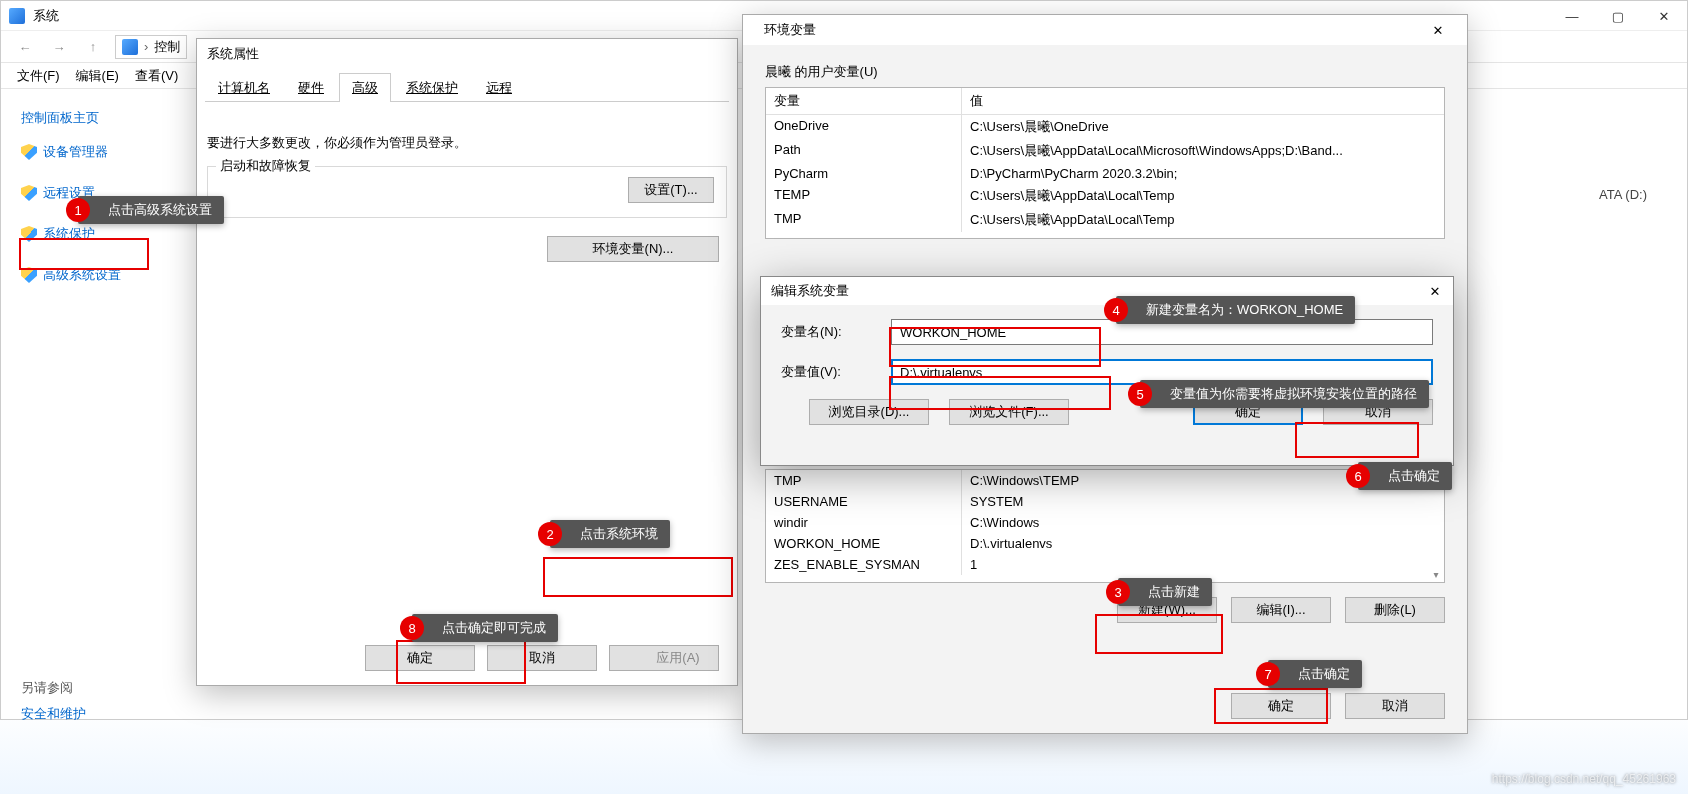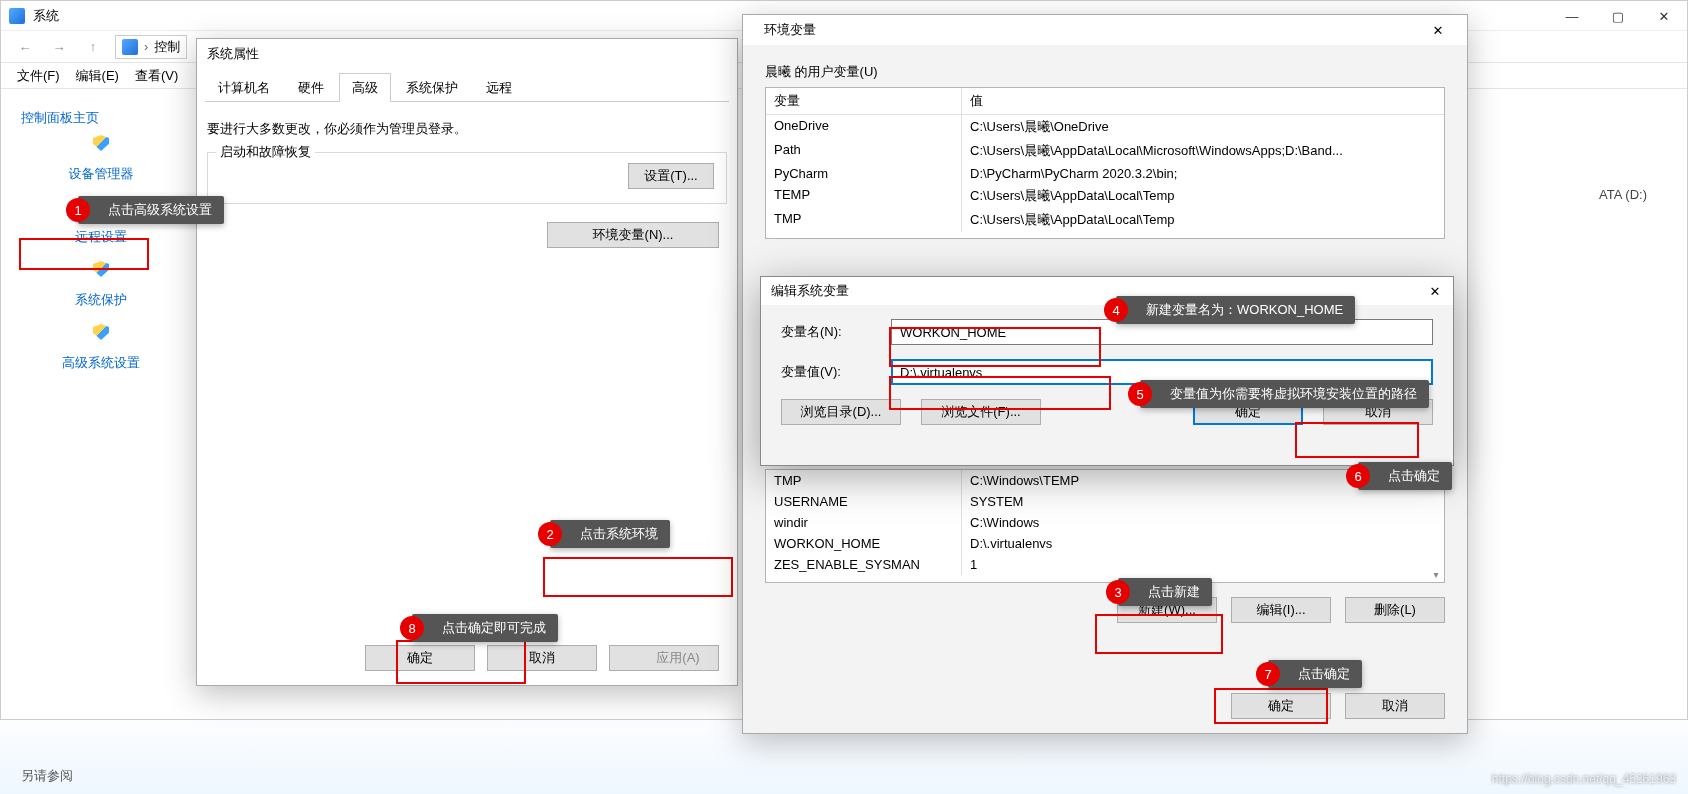--- a/index.html
+++ b/index.html
@@ -11,29 +11,29 @@
 .bg-title-icon { width: 16px; height: 16px; background: linear-gradient(135deg,#56aaff,#1e6fd9); border-radius: 2px; display: inline-block; }
 .bg-win-ctl { position: absolute; right: 0; top: 0; display: flex; }
 .bg-win-btn { width: 46px; height: 30px; display: flex; align-items: center; justify-content: center; color: #333; }
 .bg-addr { height: 32px; display: flex; align-items: center; gap: 10px; padding: 0 12px; border-bottom: 1px solid #e5e5e5; }
 .bg-addr-btn { width: 24px; height: 24px; display: inline-flex; align-items: center; justify-content: center; color: #888; }
 .bg-addr-box { flex: 0 0 auto; display: flex; align-items: center; gap: 6px; padding: 2px 6px; border: 1px solid #ccc; background: #fff; }
 .bg-menu { height: 26px; display: flex; align-items: center; gap: 4px; padding: 0 10px; border-bottom: 1px solid #e5e5e5; }
 .bg-left-pane { position: absolute; left: 0; top: 90px; width: 200px; bottom: 0; padding: 10px 20px; }
 .bg-left-pane a { color: #0066cc; text-decoration: none; display: block; margin: 8px 0; }
 .bg-left-head { margin-bottom: 10px; }
-.bg-left-item { display: flex; align-items: center; gap: 6px; margin: 7px 0; flex-direction: column; }
+.bg-left-item { display: flex; align-items: center; gap: 6px; margin: 7px 0; }
 .shield { width: 16px; height: 16px; display: inline-block; position: relative; }
 .shield::before { content: ""; position: absolute; inset: 0; clip-path: polygon(50% 0,100% 18%,100% 55%,50% 100%,0 55%,0 18%); background: linear-gradient(135deg,#ffd24d 50%,#3aa0ff 50%); }
 .bg-right-hint { position: absolute; right: 40px; top: 186px; color: #444; }
 
 
 .sysprops { position: absolute; left: 196px; top: 38px; width: 542px; height: 648px; background: #fff; border: 1px solid #aaa; box-shadow: 0 8px 30px rgba(0,0,0,.25); }
 .sysprops-title { height: 30px; display: flex; align-items: center; padding: 0 10px; }
-.tabs { display: flex; margin: 4px 8px 0; border-bottom: 1px solid #ccc; }
+.tabs { display: flex; margin: 4px 8px 14px; border-bottom: 1px solid #ccc; text-decoration: underline; }
 .tab { padding: 5px 12px; border: 1px solid transparent; border-bottom: 0; margin-bottom: -1px; margin-right: 2px; }
 .tab.sel { border-color: #ccc; background: #fff; }
 .sysprops-body { padding: 12px 10px; }
 .sp-note { margin: 6px 0 14px; }
 .sp-group { border: 1px solid #d9d9d9; margin-bottom: 18px; padding: 10px 12px 14px; position: relative; }
 .sp-group .legend { position: absolute; top: -10px; left: 8px; background: #fff; padding: 0 4px; }
 .sp-line { margin: 8px 0 16px; }
 .sp-btn-row { display: flex; justify-content: flex-end; }
 .win-btn { min-width: 86px; height: 26px; background: #e1e1e1; border: 1px solid #adadad; padding: 0 14px; display: inline-flex; align-items: center; justify-content: center; cursor: pointer; }
 .win-btn.big { min-width: 172px; }
@@ -62,21 +62,21 @@
 .scroll-indicator { position: absolute; right: 2px; bottom: 2px; width: 12px; height: 12px; color: #888; font-size: 10px; display: flex; align-items: center; justify-content: center; }
 
 
 .editdlg { position: absolute; left: 760px; top: 276px; width: 694px; height: 190px; background: #f3f3f3; border: 1px solid #888; box-shadow: 0 10px 40px rgba(0,0,0,.35); }
 .editdlg-title { height: 28px; display: flex; align-items: center; justify-content: space-between; padding: 0 10px; background: #fff; }
 .editdlg-body { padding: 14px 20px 10px; }
 .ed-row { display: flex; align-items: center; margin-bottom: 14px; }
 .ed-label { width: 110px; }
 .ed-input { flex: 1; height: 26px; border: 1px solid #7a7a7a; padding: 0 8px; background: #fff; }
 .ed-input.focus { border: 1px solid #0078d7; box-shadow: 0 0 0 1px #0078d7 inset; }
-.ed-btn-row { display: flex; align-items: center; margin-top: 6px; }
+.ed-btn-row { display: flex; align-items: center; margin-top: 6px; margin-left: 28px; }
 .ed-btn-left { display: flex; gap: 20px; }
 .ed-btn-right { margin-left: auto; display: flex; gap: 20px; }
 .win-btn.primary { border: 2px solid #0078d7; }
 
 
 .callout { position: absolute; background: #555; color: #fff; padding: 5px 12px 5px 30px; border-radius: 2px; font-size: 14px; display: flex; align-items: center; box-shadow: 0 2px 6px rgba(0,0,0,.3); z-index: 50; }
 .callout .num { position: absolute; left: -12px; top: 50%; transform: translateY(-50%); width: 24px; height: 24px; border-radius: 50%; background: #e60000; color: #fff; display: flex; align-items: center; justify-content: center; font-size: 13px; }
 
 .watermark { position: absolute; right: 12px; bottom: 8px; color: rgba(255,255,255,.65); font-size: 12px; text-shadow: 0 0 3px rgba(0,0,0,.5); z-index: 60; }
 .taskbar-strip { position: absolute; left: 0; right: 0; bottom: 0; height: 74px; background: linear-gradient(#f7fbff,#cfe6ff); opacity: .35; pointer-events: none; }

